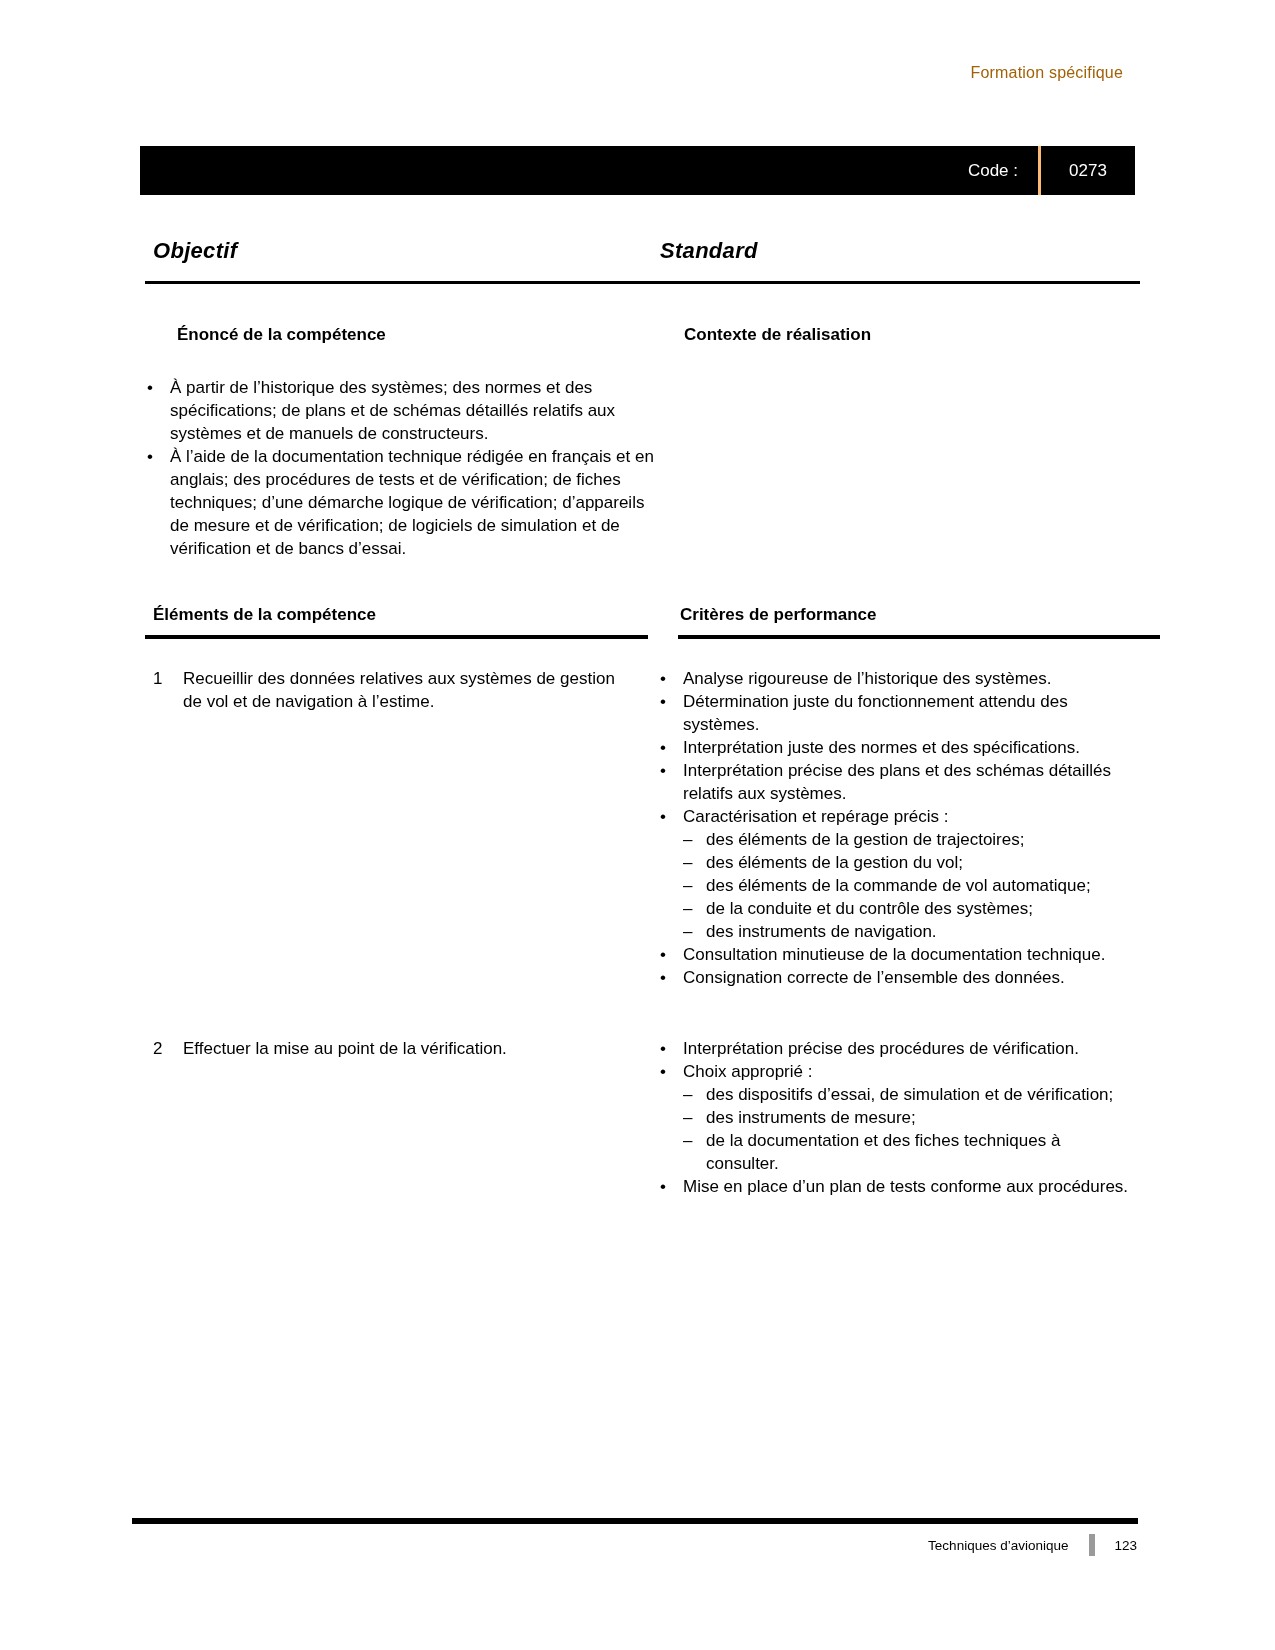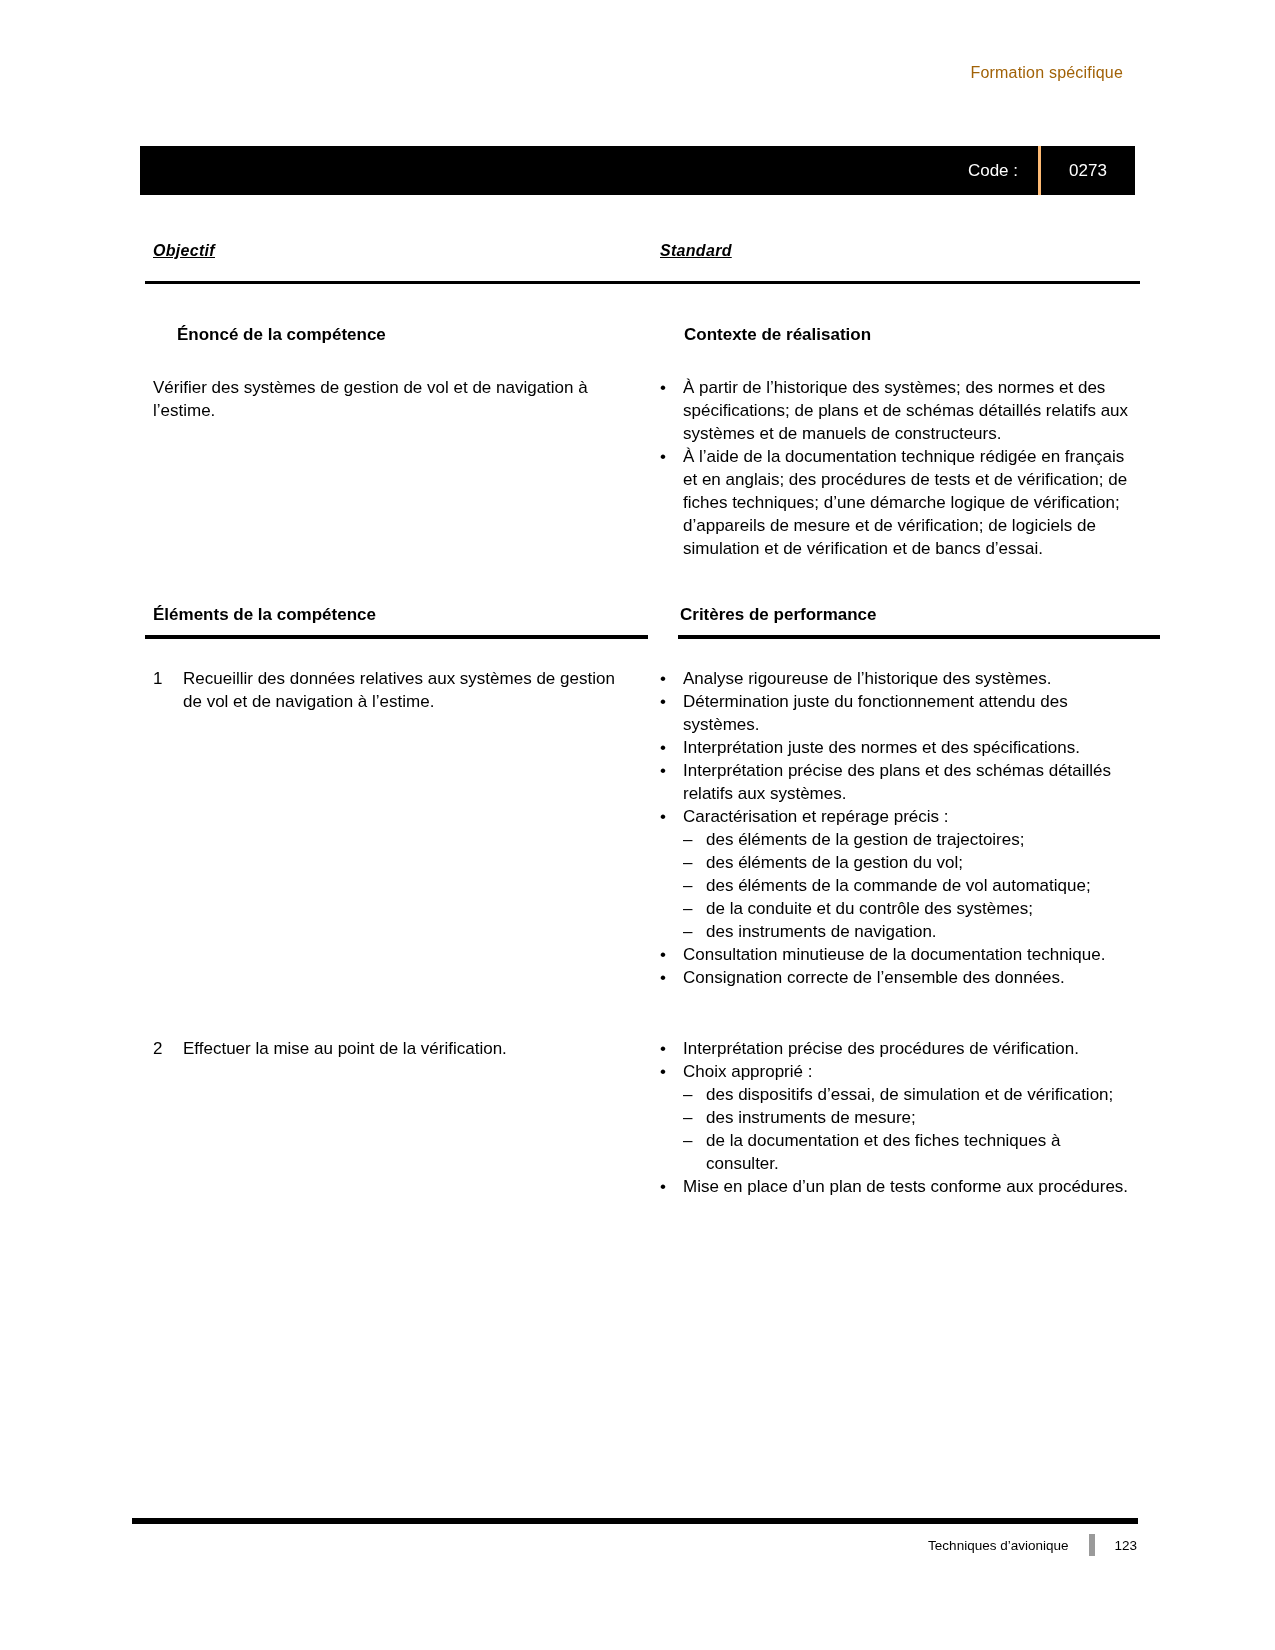--- a/index.html
+++ b/index.html
@@ -28,21 +28,21 @@
     width:97px; border-left:3px solid #fdba74; display:flex;
     align-items:center; justify-content:center; font-size:17px;
   }
 
   
   .content { position:absolute; left:145px; top:238px; width:995px; }
   .cols { display:grid; grid-template-columns:513px 482px; }
   .col1 { padding-left:8px; }
   .col2 { padding-left:2px; }
 
-  .h1 { font-size:16px; line-height:26px; font-weight:bold; font-style:italic; letter-spacing:0.3px;text-decoration:underline; }
+  .h1 { font-size:22px; line-height:26px; font-weight:bold; font-style:italic; letter-spacing:0.3px; }
   .main-heads { border-bottom:3px solid #000; padding-bottom:17px; }
 
   .h2 { font-size:17px; line-height:22px; font-weight:bold; }
   .sub-heads { margin-top:40px;margin-left:24px; }
 
   .body-row { margin-top:30px; }
   .para { font-size:17px; line-height:23px; padding-right:68px; }
 
   .section-heads { margin-top:44px;gap:20px; }
   .section-heads .col1 { border-bottom:4px solid #000; padding-bottom:9px; margin-right:10px; }
@@ -89,23 +89,20 @@
       <div class="col1 h1">Objectif</div>
       <div class="col2 h1">Standard</div>
     </div>
 
     <div class="cols sub-heads">
       <div class="col1 h2">Énoncé de la compétence</div>
       <div class="col2 h2">Contexte de réalisation</div>
     </div>
 
     <div class="cols body-row">
-      <div class="col1">
-        <p class="para">Vérifier des systèmes de gestion de vol et de navigation à l’estime.</p>
-      </div>
       <div class="col2">
         <ul class="blist">
             <li class="bullet">
               <span class="mk">•</span>
               <span class="tx">À partir de l’historique des systèmes; des normes et des spécifications; de plans et de schémas détaillés relatifs aux systèmes et de manuels de constructeurs.</span>
             </li>
             <li class="bullet">
               <span class="mk">•</span>
               <span class="tx">À l’aide de la documentation technique rédigée en français et en anglais; des procédures de tests et de vérification; de fiches techniques; d’une démarche logique de vérification; d’appareils de mesure et de vérification; de logiciels de simulation et de vérification et de bancs d’essai.</span>
             </li>

